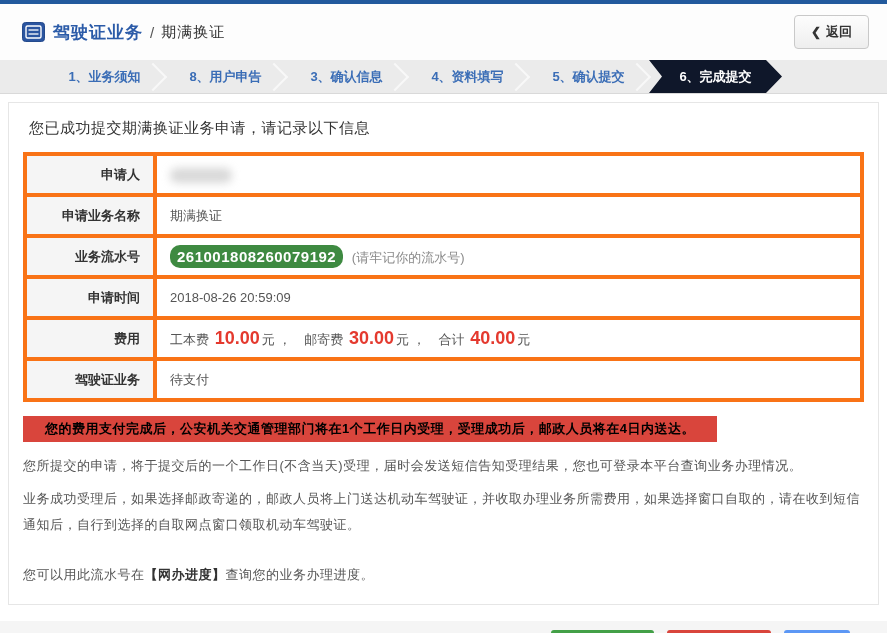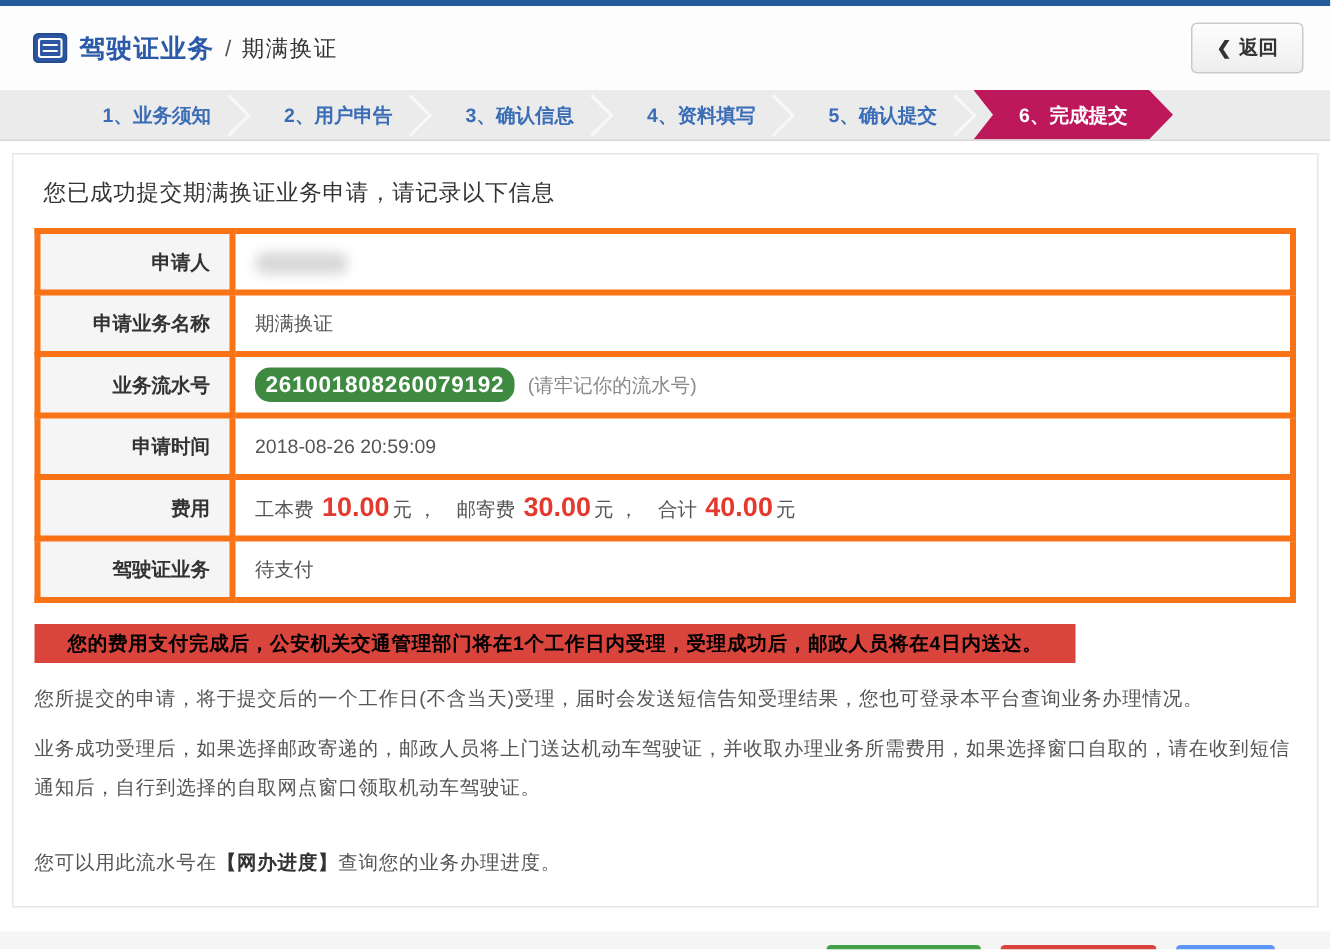--- a/index.html
+++ b/index.html
@@ -19,21 +19,21 @@
               border: 1px solid #c9c9c9; border-radius: 4px; padding: 7px 16px;
               background: linear-gradient(#fdfdfd, #eeeeee); color: #333; font-size: 13px; font-weight: bold; }
   .back-btn .chev { font-size: 12px; color: #333; }
 
   .steps { height: 34px; background: #ebebeb; border-bottom: 1px solid #d9d9d9; display: flex; padding-left: 44px; }
   .step { width: 121px; position: relative; display: flex; align-items: center; justify-content: center;
           color: #3a6db6; font-size: 13px; font-weight: bold; }
   .step:not(.active)::after { content: ""; position: absolute; right: 2px; top: 50%; width: 18px; height: 18px;
           border-top: 2px solid #f8f8f8; border-right: 2px solid #f8f8f8;
           transform: translateY(-50%) rotate(45deg); }
-  .step.active { width: 133px; background: #be185d; color: #fff;
+  .step.active { width: 133px; background: #0f172a; color: #fff;
           clip-path: polygon(0 0, calc(100% - 16px) 0, 100% 50%, calc(100% - 16px) 100%, 0 100%, 13px 50%); }
   .steps-rest { flex: 1; }
 
   .content { margin: 8px; border: 1px solid #e6e6e6; padding: 12px 14px 16px 14px; min-height: 444px; background: #fff; }
   .success { color: #333; font-size: 15px; margin: 4px 0 14px 6px; letter-spacing: 0.5px; }
 
   .info-table { width: 100%; border-collapse: collapse; border: 1px solid #e0e0e0; }
   .info-table td { border: 4px solid #f97316; font-size: 13px; height: 41px; }
   .info-table td.lbl { width: 130px; background: #f5f5f5; text-align: right; padding-right: 13px;
                        color: #333; font-weight: bold; }
@@ -84,21 +84,21 @@
       <span class="chev">❮</span>
       <span>返回</span>
     </button>
   </div>
 
   <div class="steps">
     <div class="step">
         <span>1、业务须知</span>
       </div>
     <div class="step">
-        <span>2、用户申告</span>
+        <span>8、用户申告</span>
       </div>
     <div class="step">
         <span>3、确认信息</span>
       </div>
     <div class="step">
         <span>4、资料填写</span>
       </div>
     <div class="step">
         <span>5、确认提交</span>
       </div>

